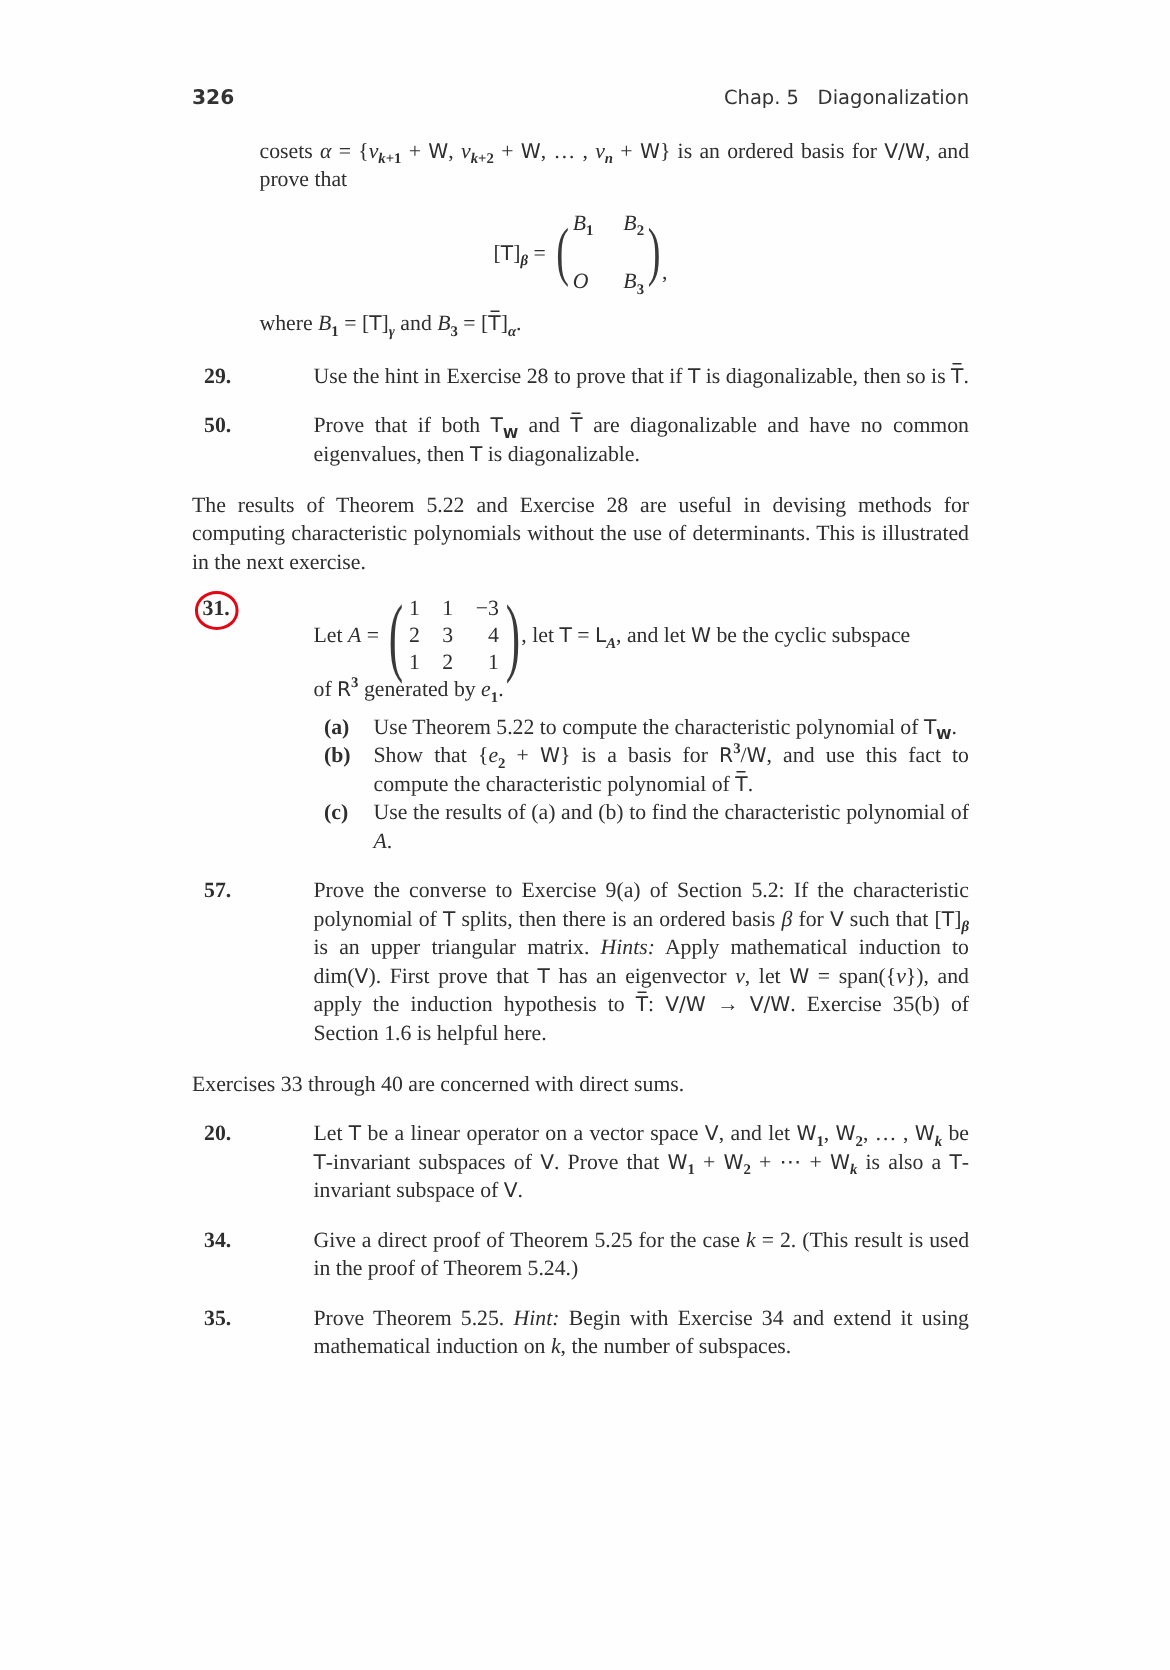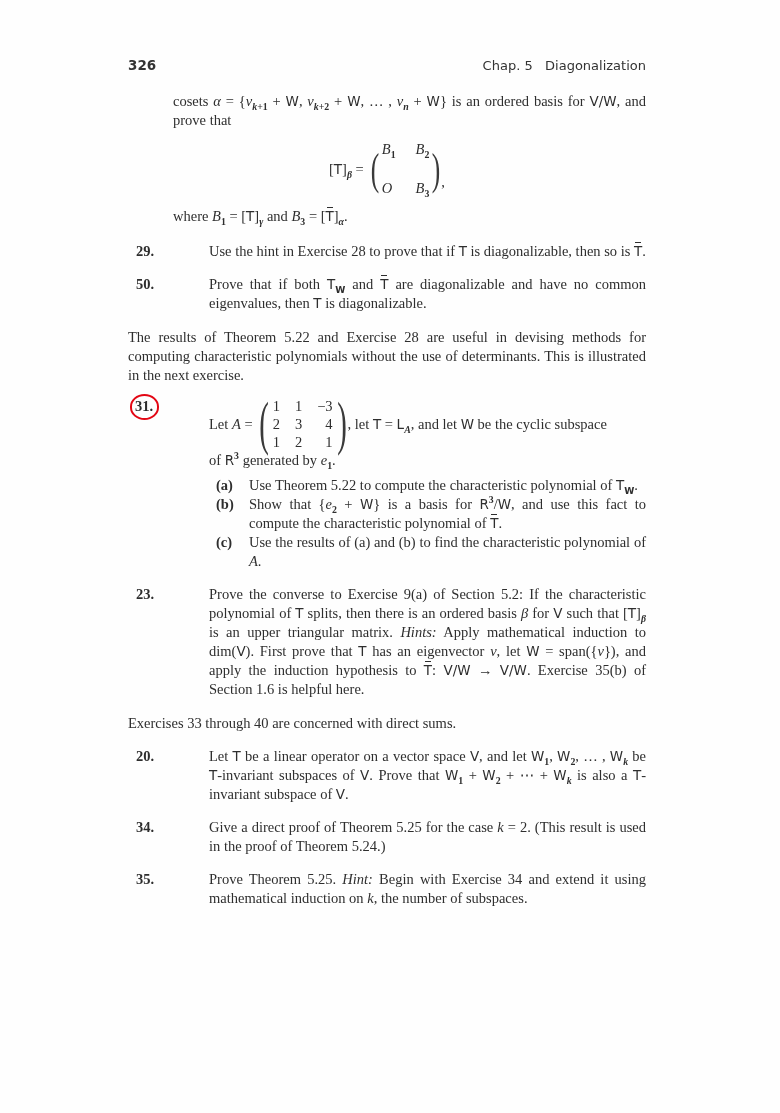--- a/index.html
+++ b/index.html
@@ -114,21 +114,21 @@
         </span>
         <span class="part">
           <span class="part-label">(c)</span>
           <span class="part-body">Use the results of (a) and (b) to find the characteristic polynomial of <i>A</i>.</span>
         </span>
       </span>
     </span>
   </div>
 
   <div class="ex">
-    <span class="ex-num">23.</span>
+    <span class="ex-num">57.</span>
     <span class="ex-body">Prove the converse to Exercise 9(a) of Section 5.2: If the characteristic polynomial of <span class="sf">T</span> splits, then there is an ordered basis <i>β</i> for <span class="sf">V</span> such that [<span class="sf">T</span>]<sub><i>β</i></sub> is an upper triangular matrix. <i>Hints:</i> Apply mathematical induction to dim(<span class="sf">V</span>). First prove that <span class="sf">T</span> has an eigenvector <i>v</i>, let <span class="sf">W</span> = span({<i>v</i>}), and apply the induction hypothesis to <span class="sf ol">T</span>: <span class="sf">V/W</span> → <span class="sf">V/W</span>. Exercise 35(b) of Section 1.6 is helpful here.</span>
   </div>
 
   <div class="para">Exercises 33 through 40 are concerned with direct sums.</div>
 
   <div class="ex">
     <span class="ex-num">20.</span>
     <span class="ex-body">Let <span class="sf">T</span> be a linear operator on a vector space <span class="sf">V</span>, and let <span class="sf">W</span><sub>1</sub>, <span class="sf">W</span><sub>2</sub>, … , <span class="sf">W</span><sub><i>k</i></sub> be <span class="sf">T</span>-invariant subspaces of <span class="sf">V</span>. Prove that <span class="sf">W</span><sub>1</sub> + <span class="sf">W</span><sub>2</sub> + ⋯ + <span class="sf">W</span><sub><i>k</i></sub> is also a <span class="sf">T</span>-invariant subspace of <span class="sf">V</span>.</span>
   </div>
 

